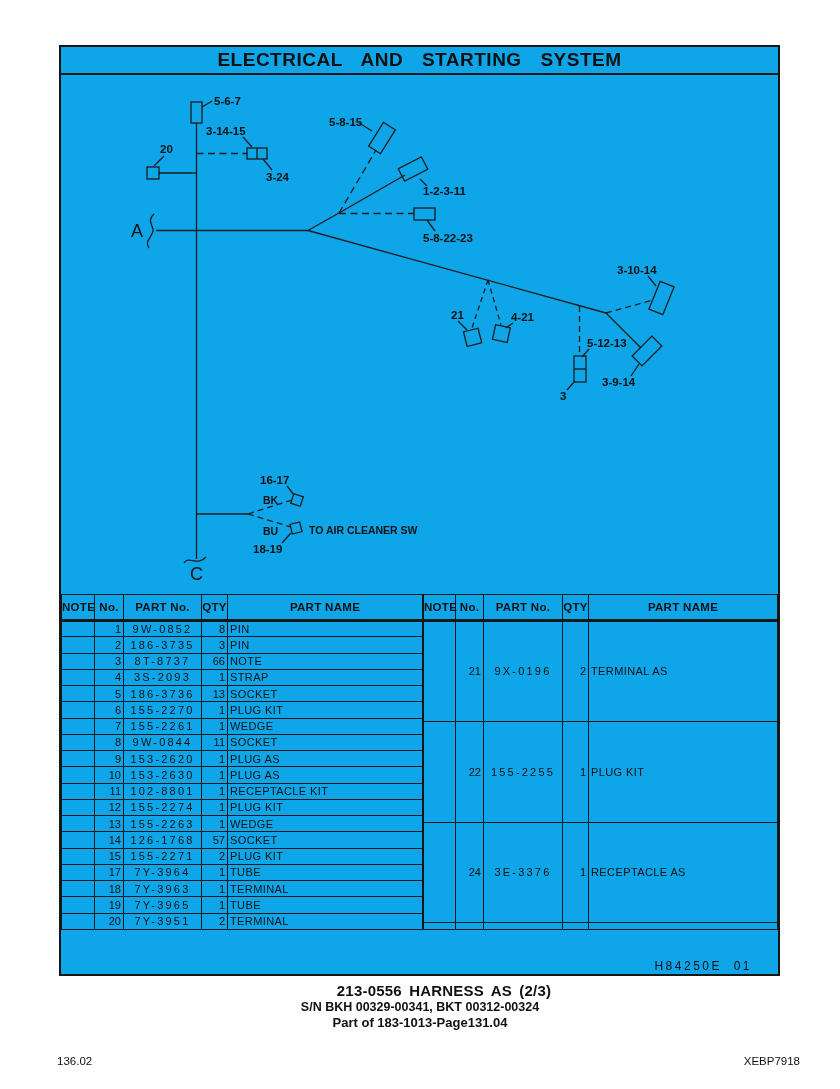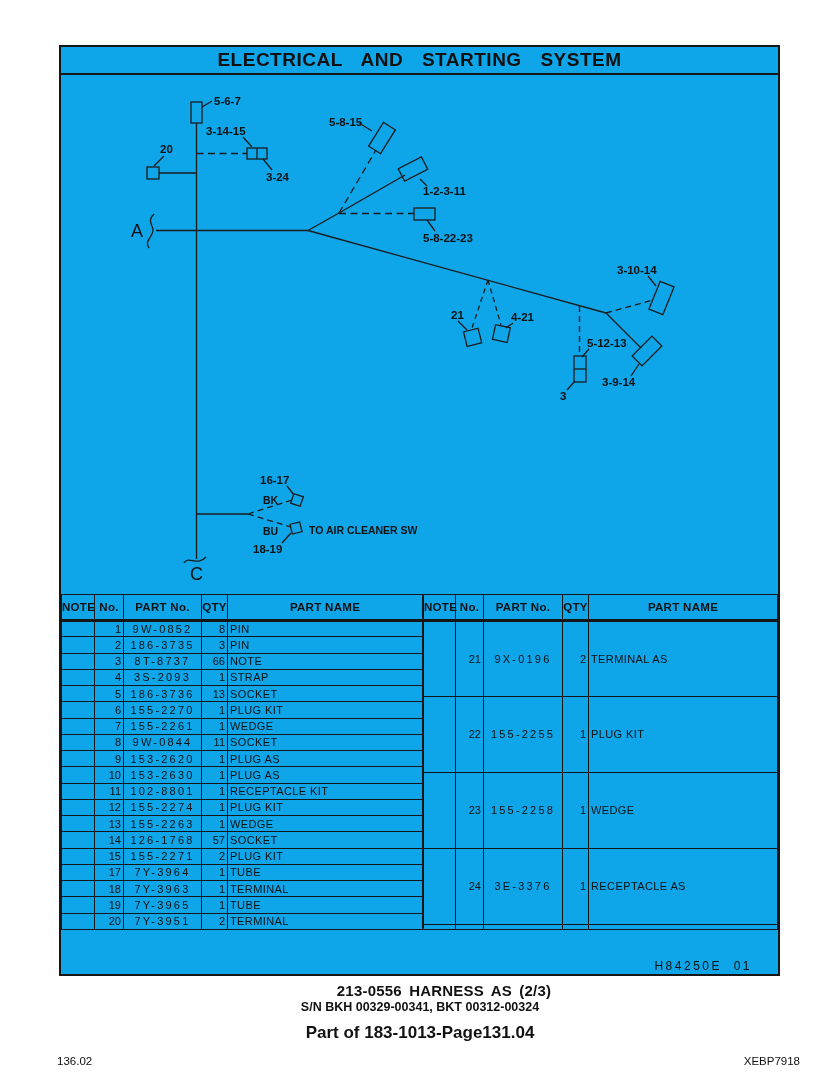--- a/index.html
+++ b/index.html
@@ -39,21 +39,21 @@
   td.c-no{text-align:right;padding-right:5px;}
   td.c-part-no{text-align:center;letter-spacing:2.2px;}
   td.c-qty{text-align:right;padding-right:4px;}
   td.c-part-name{text-align:left;padding-left:8px;letter-spacing:.4px;}
   .revision{
     position:absolute;right:26px;top:912px;font-size:12px;letter-spacing:2.5px;white-space:pre;
   }
   .footer{position:absolute;top:982px;left:0;width:840px;text-align:center;}
   .footer .f1{font-size:15px;font-weight:700;letter-spacing:.2px;word-spacing:3px;padding-left:48px;}
   .footer .f2{font-size:12.5px;font-weight:700;margin-top:1px;}
-  .footer .f3{font-size:17px;font-weight:700;margin-top:9px;}
+  .footer .f3{font-size:13px;font-weight:700;margin-top:1px;}
   .corner-left{position:absolute;left:57px;top:1055px;font-size:11.5px;}
   .corner-right{position:absolute;right:40px;top:1055px;font-size:11.5px;}
 </style>
 </head>
 <body>
 
 <div class="sheet">
 
   <div class="title-bar">ELECTRICAL  AND  STARTING  SYSTEM</div>
 
@@ -360,27 +360,20 @@
           </tr>
           <tr>
             <td class="c-note"></td>
             <td class="c-no">22</td>
             <td class="c-part-no">155-2255</td>
             <td class="c-qty">1</td>
             <td class="c-part-name">PLUG KIT</td>
           </tr>
           <tr>
             <td class="c-note"></td>
-            <td class="c-no">23</td>
-            <td class="c-part-no">155-2258</td>
-            <td class="c-qty">1</td>
-            <td class="c-part-name">WEDGE</td>
-          </tr>
-          <tr>
-            <td class="c-note"></td>
             <td class="c-no">24</td>
             <td class="c-part-no">3E-3376</td>
             <td class="c-qty">1</td>
             <td class="c-part-name">RECEPTACLE AS</td>
           </tr>
         </tbody>
       <tbody class="fill">
         <tr>
           <td class="c-note"></td>
           <td class="c-no"></td>

